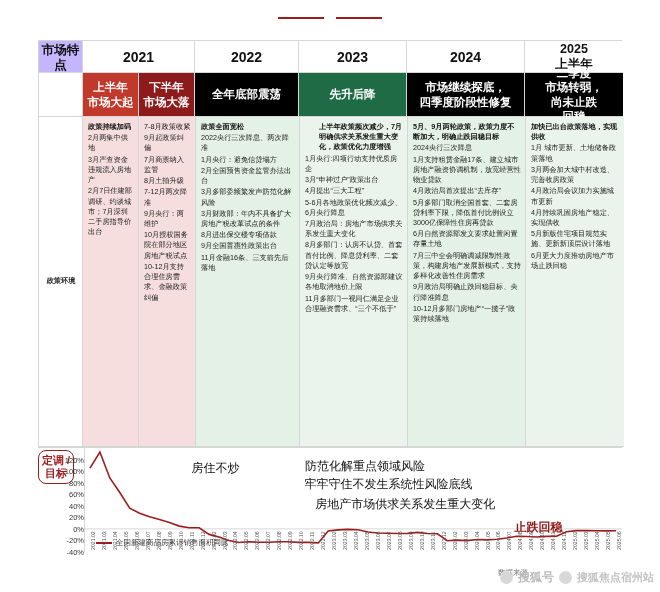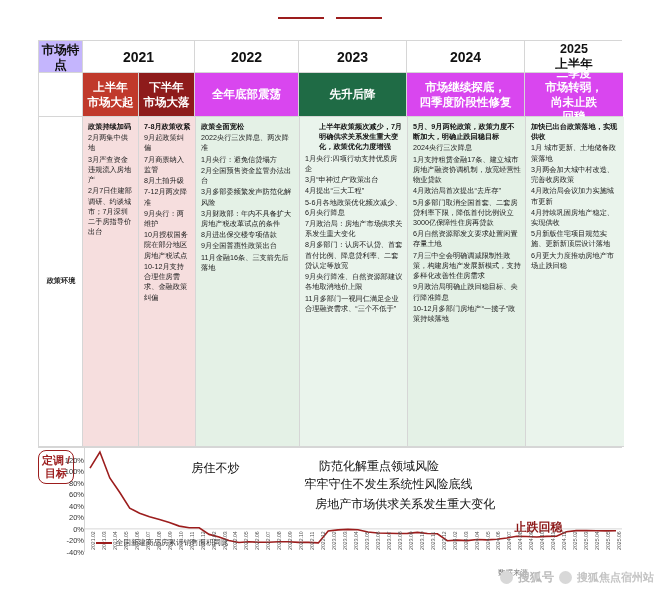--- a/index.html
+++ b/index.html
@@ -63,21 +63,21 @@
   .r-phase { height:44px; }
   .r-phase .cell {
     display:flex; align-items:center; justify-content:center;
     text-align:center; font-size:11.5px; font-weight:bold; color:#fff;
     line-height:1.25; padding:2px 3px;
   }
   .r-phase .lab-col { background:#ffffff; }
   .half { flex:0 0 56px; }
   .bg-red   { background:#c0392b; }
   .bg-dred  { background:#8e1b1b; }
-  .bg-green { background:#d946ef; }
+  .bg-green { background:#000000; }
   .bg-dgreen{ background:#1f6b45; }
 
   
   .r-body { }
   .r-body .lab-col {
     background:#ffffff;
     display:flex; align-items:center; justify-content:center;
     font-size:12.5px; font-weight:bold; color:#111;
     writing-mode:horizontal-tb;
     text-align:center; line-height:1.2;
@@ -198,21 +198,21 @@
 
       <div class="cell c2021 tint-red" style="padding:0;">
         <div class="split" style="height:100%;">
           <div class="subcol" id="c21h1">
               <p class="l" style="font-weight: bold; color: rgb(17, 17, 17);">政策持续加码</p>
               <p class="l">2月两集中供地</p>
               <p class="l">3月严查资金违规流入房地产</p>
               <p class="l">2月7日住建部调研、约谈城市；7月深圳二手房指导价出台</p>
             </div>
           <div class="subcol" id="c21h2">
-              <p class="l" style="font-weight: bold; color: rgb(17, 17, 17);">7-8月政策收紧</p>
+              <p class="l" style="font-weight: normal; color: rgb(17, 17, 17);">7-8月政策收紧</p>
               <p class="l">9月起政策纠偏</p>
               <p class="l">7月商票纳入监管</p>
               <p class="l">8月土拍升级</p>
               <p class="l">7-12月两次降准</p>
               <p class="l">9月央行：两维护</p>
               <p class="l">10月授权国务院在部分地区房地产税试点</p>
               <p class="l">10-12月支持合理住房需求、金融政策纠偏</p>
             </div>
         </div>
       </div>
@@ -276,21 +276,21 @@
           <div class="y-tick" style="top: 92.4444px;">-20%</div>
           <div class="y-tick" style="top: 104px;">-40%</div>
         </div>
       <svg class="plot" id="plot" width="538" height="104" viewBox="0 0 538 104">
           <line x1="0" x2="538" y1="80.88888888888889" y2="80.88888888888889" stroke="#cccccc" stroke-width="0.8"></line>
           <line x1="0.5" x2="0.5" y1="0" y2="104" stroke="#cccccc" stroke-width="0.8"></line>
           <path d="M6.0 20.2 L15.9 4.0 L25.8 30.0 L35.8 44.5 L45.7 60.1 L55.6 65.3 L65.5 68.8 L75.5 71.6 L85.4 74.5 L95.3 78.1 L105.2 79.8 L115.2 79.8 L125.1 86.4 L135.0 88.9 L144.9 92.6 L154.9 94.5 L164.8 93.8 L174.7 94.2 L184.6 94.2 L194.6 93.7 L204.5 93.7 L214.4 94.4 L224.3 94.4 L234.3 94.9 L244.2 83.0 L254.1 81.9 L264.0 81.4 L274.0 81.7 L283.9 84.0 L293.8 85.0 L303.7 85.2 L313.7 85.5 L323.6 85.4 L333.5 84.4 L343.4 85.5 L353.4 85.8 L363.3 92.7 L373.2 92.1 L383.1 92.6 L393.1 91.5 L403.0 91.9 L412.9 91.3 L422.8 90.0 L432.8 88.2 L442.7 88.5 L452.6 89.0 L462.5 88.4 L472.5 88.3 L482.4 83.8 L492.3 82.6 L502.2 82.5 L512.2 82.7 L522.1 82.9 L532.0 82.8" fill="none" stroke="#9c1d1d" stroke-width="1.6"></path>
         </svg>
       <div id="annlayer">
           <div class="ann" style="left: 107.6px; top: 12.48px;">房住不炒</div>
-          <div class="ann" style="left: 235px; top: 10.4px;">防范化解重点领域风险</div>
+          <div class="ann" style="left: 221px; top: 10.4px;">防范化解重点领域风险</div>
           <div class="ann" style="left: 220.58px; top: 28.08px;">牢牢守住不发生系统性风险底线</div>
           <div class="ann" style="left: 231.34px; top: 47.84px;">房地产市场供求关系发生重大变化</div>
           <div class="ann ann-red" style="left: 430.4px; top: 70.72px;">止跌回稳</div>
         </div>
       <div class="xlabels" id="xlabels">
           <span class="xlab" style="left: 6px; top: 0px;">2021.02</span>
           <span class="xlab" style="left: 16.9583px; top: 0px;">2021.03</span>
           <span class="xlab" style="left: 27.9167px; top: 0px;">2021.04</span>
           <span class="xlab" style="left: 38.875px; top: 0px;">2021.05</span>
           <span class="xlab" style="left: 49.8333px; top: 0px;">2021.06</span>

